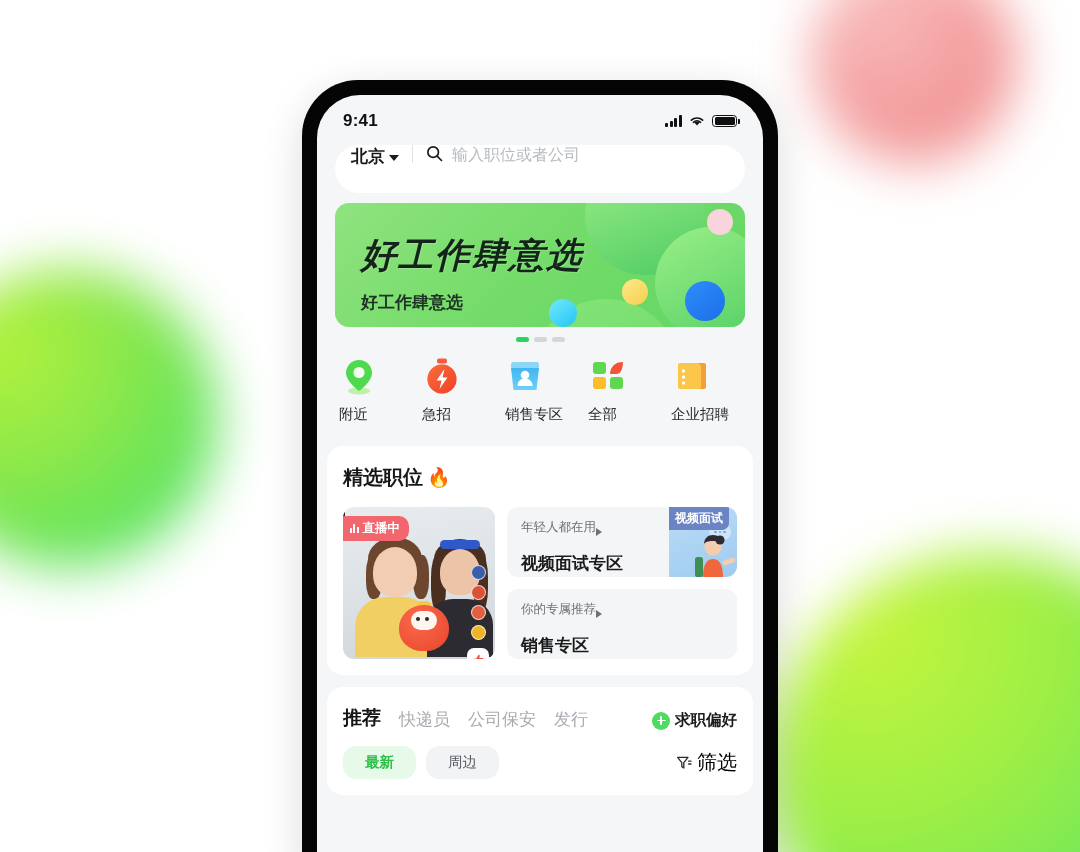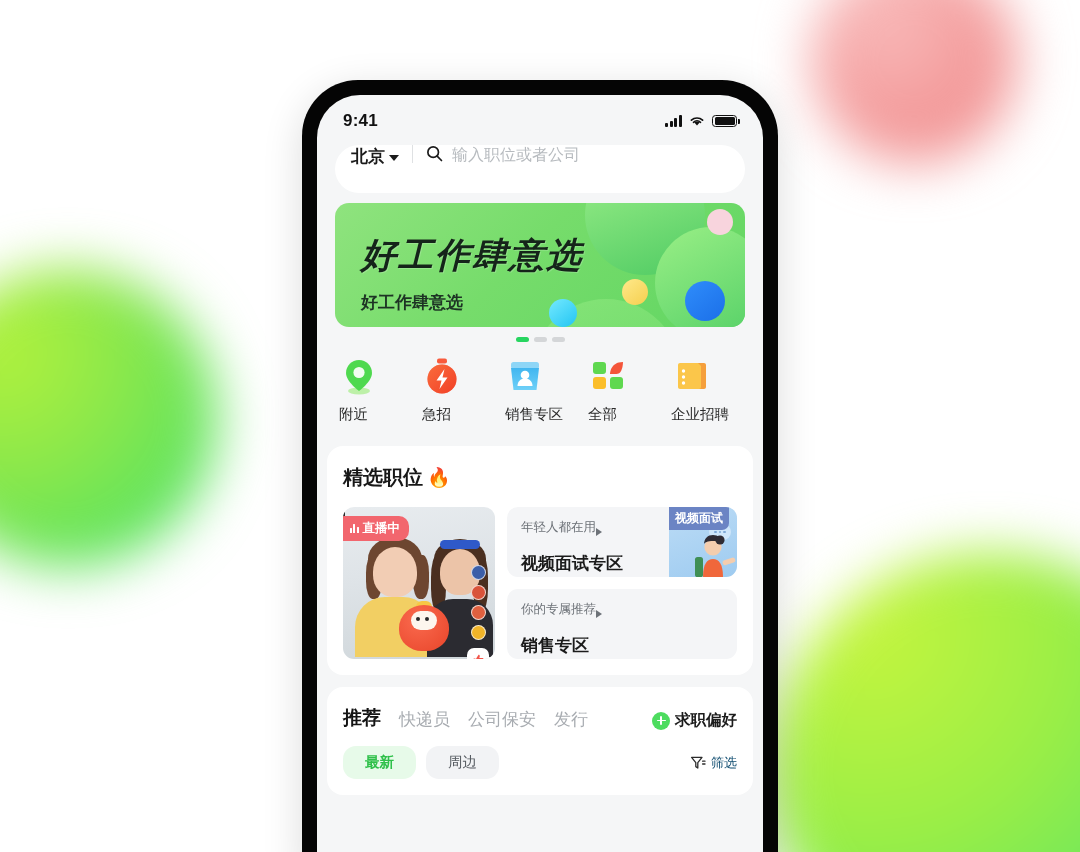--- a/index.html
+++ b/index.html
@@ -185,21 +185,21 @@
   .pref-btn { display: flex; align-items: center; gap: 5px; margin-left: auto; white-space: nowrap; }
   .plus-ico { width: 18px; height: 18px; border-radius: 50%; background: #4ddc5f; position: relative; flex: none; }
   .plus-ico::before, .plus-ico::after { content:""; position:absolute; background:#fff; border-radius:1px; }
   .plus-ico::before { width:9px;height:1.8px; left:4.5px; top:8.1px; }
   .plus-ico::after { width:1.8px;height:9px; left:8.1px; top:4.5px; }
   .pref-label { font-size: 15.5px; font-weight: 800; color: #1b1b1b; }
   .chips-row { display: flex; align-items: center; margin-top: 15px; gap: 10px; }
   .chip { padding: 7px 22px; border-radius: 13px; font-size: 14.5px; }
   .chip.on { background: #e7fae9; color: #2fc04a; font-weight: 700; }
   .chip.off { background: #f2f3f5; color: #565b61; }
-  .filter-btn { margin-left: auto; display: flex; align-items: center; gap: 5px; font-size: 13px; color: #0c4a6e; }
+  .filter-btn { margin-left: auto; display: flex; align-items: center; gap: 5px; font-size: 20px; color: #000000; }
 </style>
 </head>
 <body>
 
 <div class="bg-layer">
   <div class="blob blob-green-left"></div>
   <div class="blob blob-pink-top"></div>
   <div class="blob blob-green-bottom"></div>
 </div>
 

